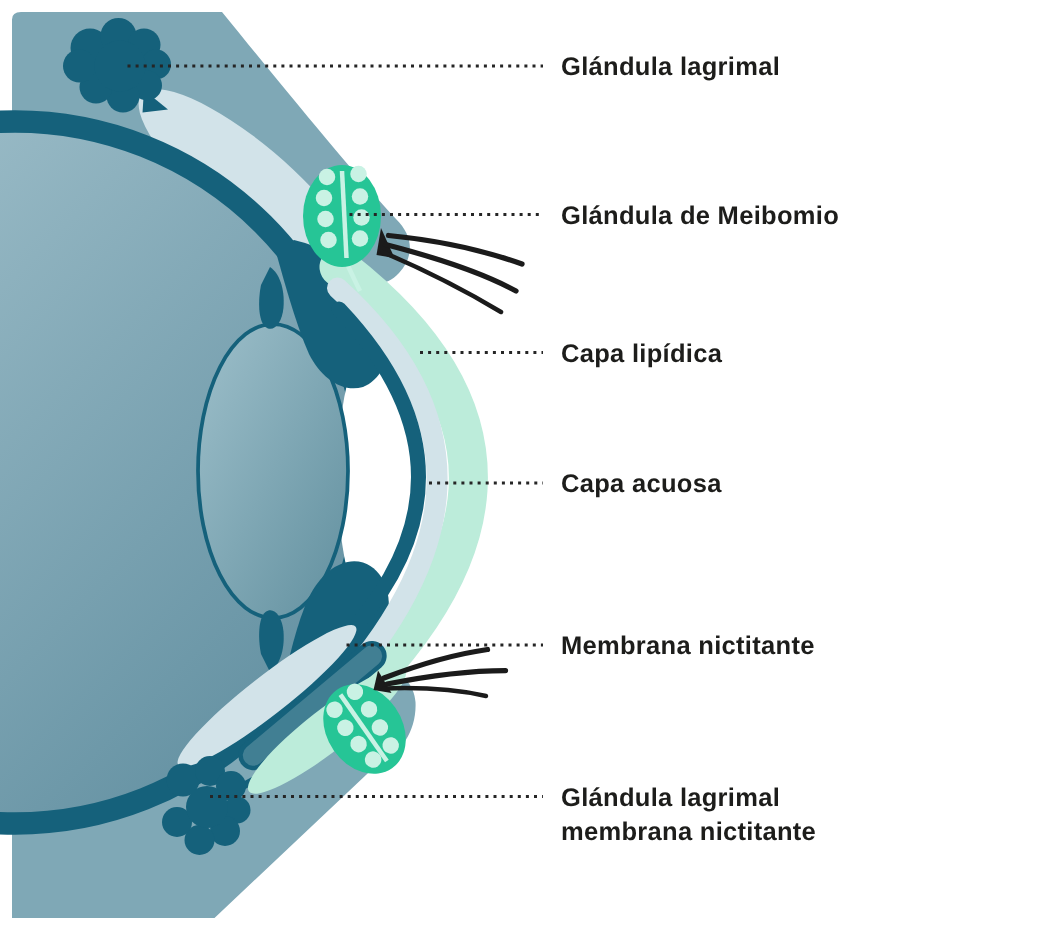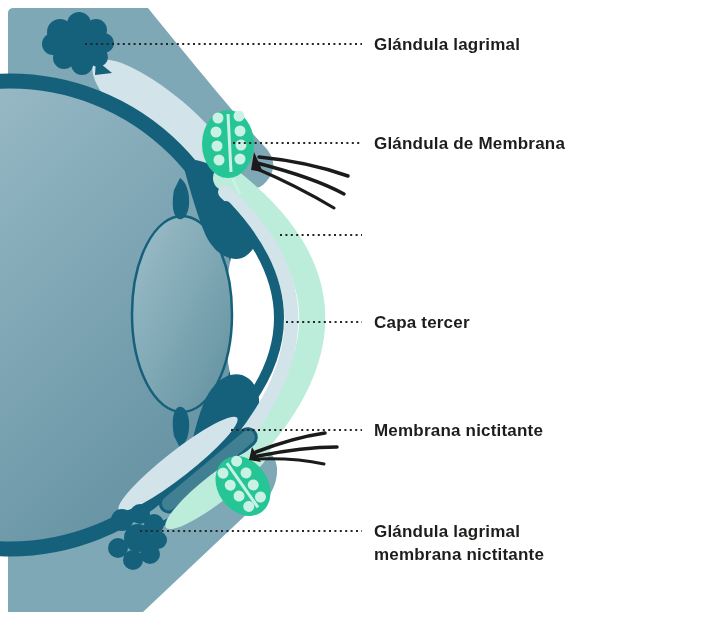--- a/index.html
+++ b/index.html
@@ -153,25 +153,29 @@
         <line x1="231" y1="430" x2="362" y2="430" class="leader"></line>
         <line x1="140" y1="531" x2="362" y2="531" class="leader"></line>
       </g>
   </svg>
 
   <div class="label" style="top: 32.5px;">
     <span>Glándula lagrimal</span>
     <span></span>
   </div>
   <div class="label" style="top: 131.5px;">
-    <span>Glándula de Membrana</span>
+    <span>Glándula de Meibomio</span>
+    <span></span>
+  </div>
+  <div class="label" style="top: 223.5px;">
+    <span>Capa lipídica</span>
     <span></span>
   </div>
   <div class="label" style="top: 310.5px;">
-    <span>Capa tercer</span>
+    <span>Capa acuosa</span>
     <span></span>
   </div>
   <div class="label" style="top: 418.5px;">
     <span>Membrana nictitante</span>
   </div>
   <div class="label" style="top: 519.5px;">
     <span>Glándula lagrimal</span>
     <span>membrana nictitante</span>
   </div>
 

